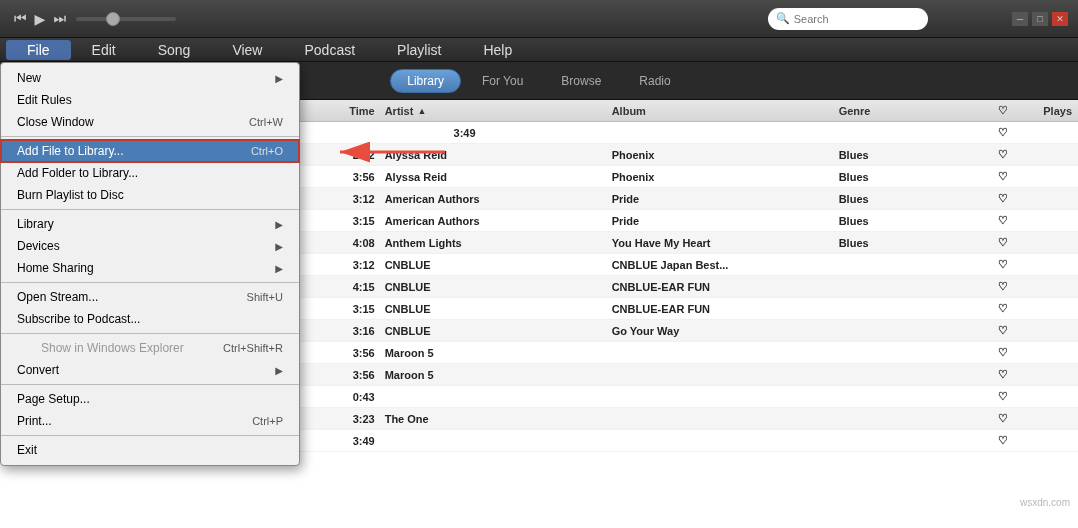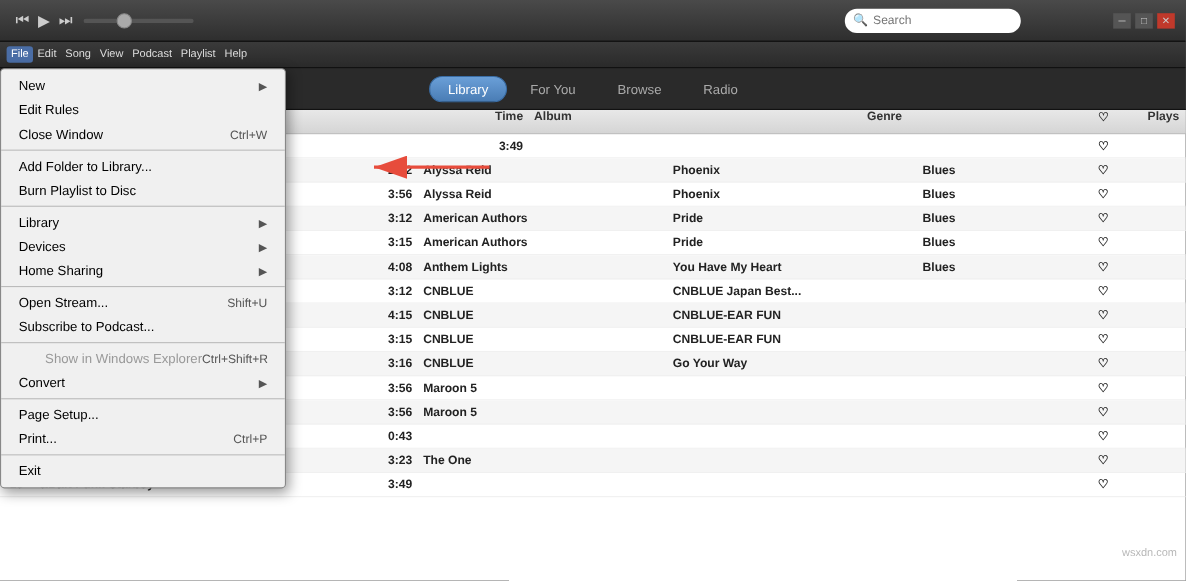--- a/index.html
+++ b/index.html
@@ -63,23 +63,23 @@
     
     .menu-bar {
       background: linear-gradient(to bottom, #3a3a3a, #2a2a2a);
       height: 24px;
       display: flex;
       align-items: center;
       padding: 0 6px;
       border-bottom: 1px solid #111;
     }
     .menu-item {
-      padding: 2px 4px;
+      padding: 2px 21px;
       color: #ddd;
-      font-size: 10px;
+      font-size: 14px;
       cursor: pointer;
       border-radius: 3px;
     }
     .menu-item:hover, .menu-item.active {
       background: #5a7db5;
       color: #fff;
     }
     .menu-item.active {
       background: #4a6da5;
     }
@@ -119,21 +119,21 @@
     
     .track-table {
       flex: 1;
       overflow: hidden;
     }
     .table-header {
       display: flex;
       background: linear-gradient(to bottom, #e8e8e8, #d5d5d5);
       border-bottom: 1px solid #bbb;
       height: 22px;
-      align-items: flex-start;
+      align-items: center;
       font-size: 11px;
       color: #333;
       font-weight: 600;
     }
     .col-num { width: 30px; text-align: center; padding: 0 4px; }
     .col-title { flex: 2; padding: 0 6px; }
     .col-time { width: 50px; padding: 0 4px; text-align: right; }
     .col-artist { flex: 1.5; padding: 0 6px; display: flex; align-items: center; gap: 4px; }
     .col-album { flex: 1.5; padding: 0 6px; }
     .col-genre { flex: 1; padding: 0 6px; }
@@ -158,21 +158,21 @@
       position: absolute;
       top: 62px;
       left: 0;
       z-index: 100;
     }
     .dropdown-menu {
       background: #f0f0f0;
       border: 1px solid #888;
       border-radius: 4px;
       box-shadow: 2px 4px 12px rgba(0,0,0,0.4);
-      width: 260px;
+      width: 300px;
       padding: 4px 0;
       font-size: 12px;
       color: #000;
     }
     .dd-item {
       display: flex;
       align-items: center;
       justify-content: space-between;
       padding: 4px 16px;
       cursor: pointer;
@@ -259,20 +259,24 @@
   <div class="tab-btn">Radio</div>
 </div>
 
 <div class="content-area">
   <div class="track-table">
 
     <div class="table-header">
       <div class="col-num">#</div>
       <div class="col-title">Title</div>
       <div class="col-time">Time</div>
+      <div class="col-artist">
+        <span>Artist</span>
+        <span class="sort-arrow">▲</span>
+      </div>
       <div class="col-album">Album</div>
       <div class="col-genre">Genre</div>
       <div class="col-heart">♡</div>
       <div class="col-plays">Plays</div>
     </div>
 
     <div id="track-rows">
         <div class="table-row">
     <div class="col-num">1</div>
     <div class="col-title">g In The Deep</div>
@@ -434,20 +438,24 @@
   </div>
       <div class="dd-item">
     <span>Edit Rules</span>
     <span></span>
   </div>
       <div class="dd-item">
     <span>Close Window</span>
     <span><span class="shortcut">Ctrl+W</span></span>
   </div>
       <div class="dd-separator"></div>
+      <div class="dd-item highlighted">
+    <span>Add File to Library...</span>
+    <span><span class="shortcut">Ctrl+O</span></span>
+  </div>
       <div class="dd-item">
     <span>Add Folder to Library...</span>
     <span></span>
   </div>
       <div class="dd-item">
     <span>Burn Playlist to Disc</span>
     <span></span>
   </div>
       <div class="dd-separator"></div>
       <div class="dd-item">

